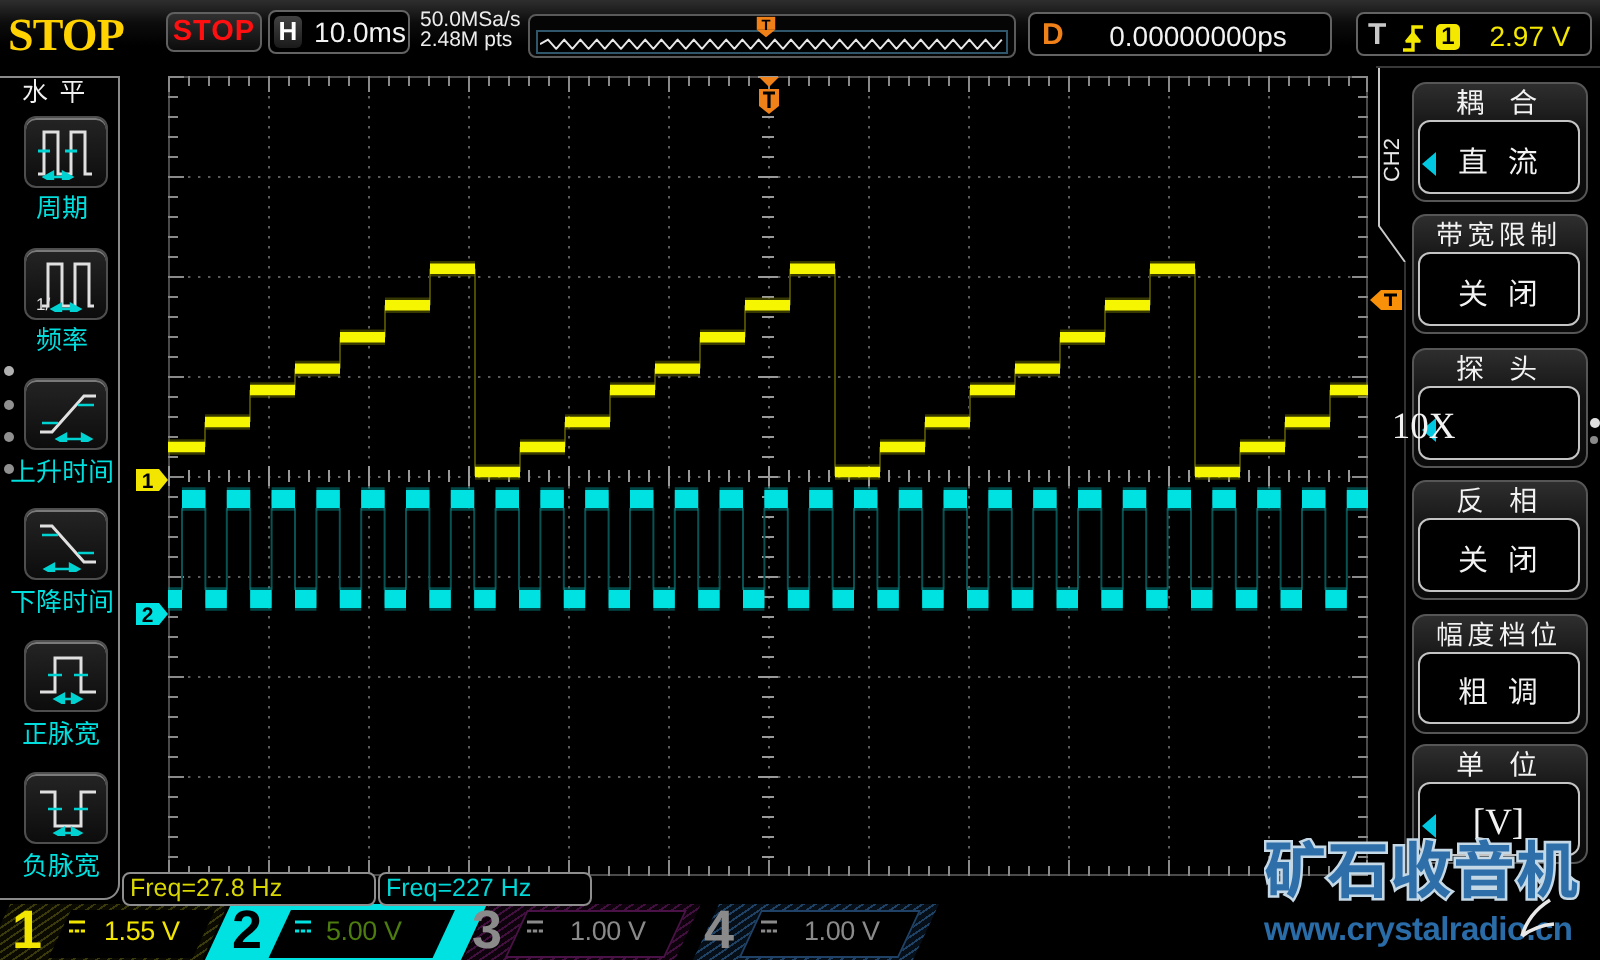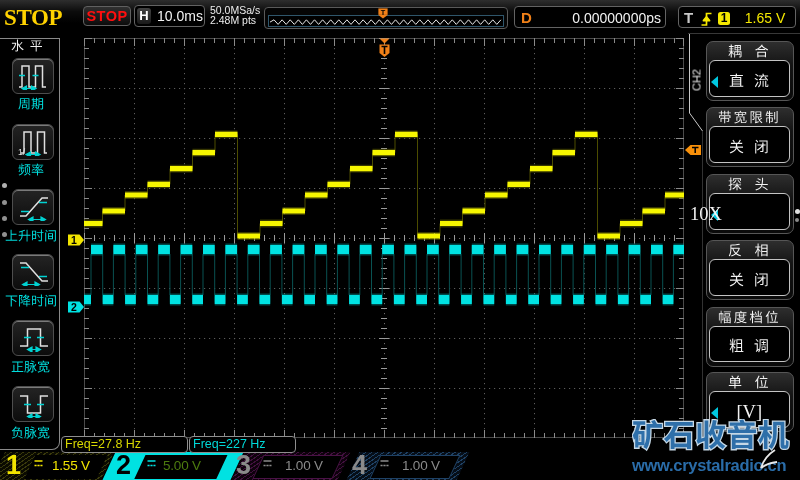--- a/index.html
+++ b/index.html
@@ -23,30 +23,30 @@
 <svg class="abs" style="left:270px;top:17px" width="232" height="10" viewBox="0 0 232 10">
     <path d="M0.0,5.1 L4.0,2.8 L8.1,7.4 L12.1,2.8 L16.2,7.4 L20.2,2.8 L24.3,7.4 L28.4,2.8 L32.4,7.4 L36.4,2.8 L40.5,7.4 L44.5,2.8 L48.6,7.4 L52.6,2.8 L56.7,7.4 L60.7,2.8 L64.8,7.4 L68.8,2.8 L72.9,7.4 L76.9,2.8 L81.0,7.4 L85.0,2.8 L89.1,7.4 L93.1,2.8 L97.2,7.4 L101.2,2.8 L105.3,7.4 L109.3,2.8 L113.4,7.4 L117.4,2.8 L121.5,7.4 L125.5,2.8 L129.6,7.4 L133.6,2.8 L137.7,7.4 L141.7,2.8 L145.8,7.4 L149.8,2.8 L153.9,7.4 L158.0,2.8 L162.0,7.4 L166.1,2.8 L170.1,7.4 L174.2,2.8 L178.2,7.4 L182.3,2.8 L186.3,7.4 L190.4,2.8 L194.4,7.4 L198.5,2.8 L202.5,7.4 L206.6,2.8 L210.6,7.4 L214.7,2.8 L218.7,7.4 L222.8,2.8 L226.8,7.4 L230.9,2.8" fill="none" stroke="#e8e8e8" stroke-width="1" stroke-linejoin="round"></path>
   </svg>
 <svg class="abs" style="left:377px;top:8px" width="12" height="11" viewBox="0 0 13 11">
     <rect x="1.5" y="0" width="10" height="7" fill="#f08018"></rect>
     <path d="M1.5 7 L11.5 7 L6.5 11 Z" fill="#f08018"></path>
     <text x="6.5" y="7" font-size="8" font-weight="bold" fill="#000" text-anchor="middle" font-family="Liberation Sans">T</text>
   </svg>
 <div class="abs" style="left:514px;top:6px;width:152px;height:22px;border:1px solid #636363;border-radius:4px;background:#000">
     <span class="abs" style="left:6px;top:2px;color:#f08018;font-weight:bold;font-size:15px">D</span>
-    <span class="abs" style="left:22px;top:3px;width:124px;text-align:right;color:#f2f2f2;font-size:14px">0.00000000ps</span>
+    <span class="abs" style="left:22px;top:3px;width:124px;text-align:center;color:#f2f2f2;font-size:14px">0.00000000ps</span>
   </div>
 <div class="abs" style="left:678px;top:6px;width:118px;height:22px;border:1px solid #636363;border-radius:4px;background:#000">
     <span class="abs" style="left:5px;top:2px;color:#c8c8c8;font-weight:bold;font-size:15px">T</span>
     <svg class="abs" style="left:21px;top:4px" width="16" height="16" viewBox="0 0 16 16">
       <path d="M1.5 14 H6.5 V2.5 H11.5" fill="none" stroke="#f5e800" stroke-width="1.7"></path>
       <path d="M2.8 9.8 H10.2 M3.6 9 L6.5 5.4 L9.4 9 Z" fill="#f5e800" stroke="#f5e800" stroke-width="1.2"></path>
     </svg>
     <span class="abs" style="left:39px;top:5px;width:12px;height:13px;background:#f5e800;border-radius:2.5px;color:#000;font-weight:bold;font-size:12px;text-align:center;line-height:13px">1</span>
-    <span class="abs" style="left:60px;top:3px;width:52px;text-align:center;color:#f5e800;font-size:14px">1.65 V</span>
+    <span class="abs" style="left:60px;top:3px;width:52px;text-align:center;color:#f5e800;font-size:14px">2.97 V</span>
   </div>
 <div class="abs" style="left:-8px;top:37.5px;width:67.5px;height:412px;border:1px solid #8a8a8a;border-left:none;border-bottom-right-radius:8px"></div>
 <div style="position:absolute;left:10.8px;top:39.0px">
     <svg width="37" height="13" viewBox="0 -11.44 37 13.00" style="display:block">
       <path d="M0.9 -7.6V-6.6H4.1C3.5 -4.0 2.2 -2.1 0.5 -1.0C0.7 -0.8 1.1 -0.5 1.3 -0.2C3.1 -1.5 4.7 -4.0 5.3 -7.4L4.7 -7.6L4.5 -7.6ZM10.6 -8.5C10.0 -7.6 9.0 -6.4 8.1 -5.6C7.7 -6.3 7.3 -7.0 7.0 -7.7V-10.9H6.0V-0.3C6.0 -0.1 5.9 -0.0 5.7 0.0C5.5 0.0 4.8 0.0 4.1 -0.0C4.2 0.3 4.4 0.8 4.5 1.1C5.5 1.1 6.1 1.0 6.5 0.8C6.9 0.7 7.0 0.4 7.0 -0.3V-5.8C8.2 -3.4 9.9 -1.4 11.9 -0.3C12.1 -0.6 12.4 -1.0 12.7 -1.2C11.1 -1.9 9.7 -3.3 8.6 -4.9C9.5 -5.7 10.6 -6.9 11.5 -7.9Z M21.0 -8.2C21.5 -7.2 22.0 -6.0 22.2 -5.2L23.1 -5.5C22.9 -6.3 22.4 -7.5 21.8 -8.4ZM28.5 -8.5C28.2 -7.6 27.6 -6.2 27.1 -5.4L27.9 -5.1C28.4 -5.9 29.1 -7.2 29.5 -8.2ZM19.4 -4.5V-3.5H24.7V1.0H25.7V-3.5H31.0V-4.5H25.7V-9.1H30.3V-10.0H20.1V-9.1H24.7V-4.5Z" fill="#f0f0f0"></path>
     </svg>
   </div>
 <div class="abs" style="left:12px;top:58px;width:42px;height:36px;border:1px solid #4e4e4e;border-radius:6px;background:linear-gradient(#242424,#0c0c0c);box-shadow:inset 0 1px 0 #7a7a7a"></div>
 <svg class="abs" style="left:18px;top:63px" width="32" height="27" viewBox="0 0 32 27">
     <path d="M1 24 H4 V3 H11 V24 H17.5 V3 H24.5 V24 H28" fill="none" stroke="#e0e0e0" stroke-width="1.5"></path>
@@ -193,21 +193,21 @@
 <div class="abs" style="left:705.5px;top:174px;width:88px;height:60px;border:1px solid #565656;border-radius:7px;background:linear-gradient(#2e2e2e,#141414 40%,#0a0a0a)"></div>
 <div style="position:absolute;left:727.8px;top:177.0px">
     <svg width="43" height="14" viewBox="0 -12.32 43 14.00" style="display:block">
       <path d="M5.1 -11.0V-8.5H6.0V-10.1H12.0V-8.5H13.0V-11.0ZM7.6 -9.2C7.0 -8.1 6.0 -7.1 4.9 -6.5C5.2 -6.3 5.5 -5.9 5.7 -5.7C6.7 -6.5 7.8 -7.7 8.5 -8.8ZM9.5 -8.7C10.4 -7.9 11.6 -6.6 12.1 -5.8L12.9 -6.4C12.4 -7.2 11.2 -8.4 10.2 -9.3ZM8.5 -6.5V-4.9H5.0V-4.0H7.9C7.1 -2.5 5.7 -1.2 4.2 -0.5C4.5 -0.4 4.8 0.0 4.9 0.3C6.3 -0.5 7.6 -1.8 8.5 -3.4V1.0H9.5V-3.4C10.3 -1.9 11.6 -0.5 12.8 0.2C13.0 -0.0 13.3 -0.4 13.5 -0.6C12.2 -1.3 10.9 -2.6 10.2 -4.0H13.1V-4.9H9.5V-6.5ZM2.3 -11.8V-8.9H0.7V-8.0H2.3V-4.9L0.5 -4.3L0.9 -3.3L2.3 -3.9V-0.1C2.3 0.1 2.3 0.1 2.1 0.1C2.0 0.1 1.4 0.1 0.9 0.1C1.0 0.4 1.1 0.8 1.2 1.0C2.0 1.0 2.5 1.0 2.9 0.9C3.2 0.7 3.3 0.4 3.3 -0.1V-4.2L4.8 -4.8L4.6 -5.8L3.3 -5.3V-8.0H4.7V-8.9H3.3V-11.8Z M34.1 -2.3C36.0 -1.4 38.0 -0.1 39.1 0.9L39.8 0.1C38.6 -0.9 36.6 -2.2 34.7 -3.1ZM29.3 -10.4C30.4 -10.0 31.8 -9.2 32.5 -8.7L33.1 -9.5C32.4 -10.1 31.0 -10.7 29.9 -11.1ZM28.0 -7.8C29.2 -7.4 30.5 -6.6 31.2 -6.0L31.9 -6.9C31.2 -7.4 29.8 -8.1 28.7 -8.6ZM27.4 -5.3V-4.4H33.4C32.6 -2.2 31.0 -0.7 27.4 0.2C27.6 0.4 27.9 0.8 28.0 1.1C32.0 0.1 33.7 -1.8 34.5 -4.4H39.8V-5.3H34.7C35.1 -7.2 35.1 -9.3 35.1 -11.6H34.0C34.0 -9.2 34.0 -7.1 33.6 -5.3Z" fill="#f2f2f2"></path>
     </svg>
   </div>
 <div class="abs" style="left:708.5px;top:193px;width:81.5px;height:36.5px;border:1.5px solid #c4c4c4;border-radius:6px;background:#000"></div>
 <svg class="abs" style="left:710.5px;top:209px" width="7" height="12" viewBox="0 0 7 12">
     <path d="M7 0 V12 L0 6 Z" fill="#00c8e0"></path>
   </svg>
-<div class="abs" style="left:690px;top:204px;width:81.5px;text-align:left;color:#f2f2f2;font-size:18.5px;font-family:'Liberation Serif',serif">10X</div>
+<div class="abs" style="left:671px;top:204px;width:81.5px;text-align:center;color:#f2f2f2;font-size:18.5px;font-family:'Liberation Serif',serif">10X</div>
 <div class="abs" style="left:705.5px;top:240px;width:88px;height:60px;border:1px solid #565656;border-radius:7px;background:linear-gradient(#2e2e2e,#141414 40%,#0a0a0a)"></div>
 <div style="position:absolute;left:727.8px;top:243.0px">
     <svg width="43" height="14" viewBox="0 -12.32 43 14.00" style="display:block">
       <path d="M11.3 -11.6C9.2 -11.1 5.5 -10.7 2.4 -10.6V-6.8C2.4 -4.6 2.2 -1.6 0.8 0.5C1.0 0.7 1.5 1.0 1.7 1.2C3.1 -1.0 3.4 -4.2 3.4 -6.5H4.4C5.0 -4.6 5.9 -3.1 7.2 -1.9C5.9 -1.0 4.5 -0.3 3.0 0.1C3.2 0.3 3.5 0.8 3.6 1.1C5.2 0.6 6.7 -0.1 8.0 -1.1C9.2 -0.2 10.7 0.5 12.5 1.0C12.6 0.7 12.9 0.3 13.1 0.1C11.4 -0.3 10.0 -1.0 8.8 -1.8C10.2 -3.2 11.3 -4.9 11.9 -7.2L11.2 -7.5L11.0 -7.5H3.4V-9.7C6.5 -9.8 9.9 -10.2 12.1 -10.8ZM10.6 -6.5C10.0 -4.9 9.1 -3.6 8.0 -2.5C6.8 -3.6 6.0 -4.9 5.4 -6.5Z M34.2 -6.6H38.5V-4.2H34.2ZM34.2 -7.6V-9.9H38.5V-7.6ZM34.2 -3.2H38.5V-0.8H34.2ZM33.2 -10.9V1.0H34.2V0.2H38.5V1.0H39.6V-10.9ZM29.6 -11.8V-8.8H27.3V-7.8H29.5C29.0 -5.8 28.0 -3.6 27.0 -2.5C27.2 -2.2 27.4 -1.8 27.6 -1.5C28.3 -2.5 29.1 -4.0 29.6 -5.6V1.1H30.6V-5.3C31.2 -4.6 31.8 -3.7 32.0 -3.3L32.7 -4.1C32.4 -4.5 31.1 -6.0 30.6 -6.5V-7.8H32.6V-8.8H30.6V-11.8Z" fill="#f2f2f2"></path>
     </svg>
   </div>
 <div class="abs" style="left:708.5px;top:259px;width:81.5px;height:36.5px;border:1.5px solid #c4c4c4;border-radius:6px;background:#000"></div>
 <div class="abs" style="left:729.0px;top:271.5px">
     <svg width="41" height="15" viewBox="0 -13.20 41 15.00" style="display:block">
       <path d="M3.4 -12.0C4.0 -11.2 4.6 -10.1 4.9 -9.4H1.9V-8.3H6.9V-6.5C6.9 -6.2 6.9 -5.9 6.9 -5.6H1.0V-4.5H6.7C6.2 -2.9 4.8 -1.2 0.7 0.2C1.0 0.4 1.4 0.9 1.5 1.2C5.4 -0.2 7.0 -1.9 7.7 -3.6C9.0 -1.3 10.9 0.3 13.6 1.1C13.8 0.8 14.1 0.3 14.4 0.0C11.7 -0.7 9.6 -2.3 8.5 -4.5H14.0V-5.6H8.2L8.2 -6.4V-8.3H13.2V-9.4H10.2C10.8 -10.2 11.4 -11.2 11.9 -12.1L10.7 -12.5C10.3 -11.6 9.6 -10.3 9.0 -9.4H4.9L5.9 -9.9C5.6 -10.7 5.0 -11.7 4.3 -12.5Z M26.2 -9.2V1.2H27.3V-9.2ZM26.5 -11.9C27.2 -11.2 28.0 -10.3 28.3 -9.7L29.2 -10.3C28.9 -10.9 28.0 -11.8 27.3 -12.4ZM33.3 -9.7V-7.7H28.5V-6.6H32.7C31.7 -5.0 29.9 -3.4 27.8 -2.4C28.1 -2.2 28.5 -1.8 28.6 -1.6C30.5 -2.6 32.2 -4.0 33.3 -5.7V-1.5C33.3 -1.3 33.3 -1.2 33.0 -1.2C32.8 -1.2 31.9 -1.2 31.0 -1.2C31.2 -0.9 31.4 -0.4 31.4 -0.1C32.6 -0.1 33.4 -0.2 33.9 -0.3C34.4 -0.5 34.5 -0.8 34.5 -1.5V-6.6H36.6V-7.7H34.5V-9.7ZM30.2 -11.8V-10.7H37.5V-0.2C37.5 -0.0 37.4 0.0 37.2 0.1C37.0 0.1 36.3 0.1 35.6 0.0C35.7 0.3 35.9 0.8 36.0 1.1C37.0 1.1 37.6 1.1 38.0 0.9C38.4 0.7 38.6 0.4 38.6 -0.2V-11.8Z" fill="#f2f2f2"></path>

